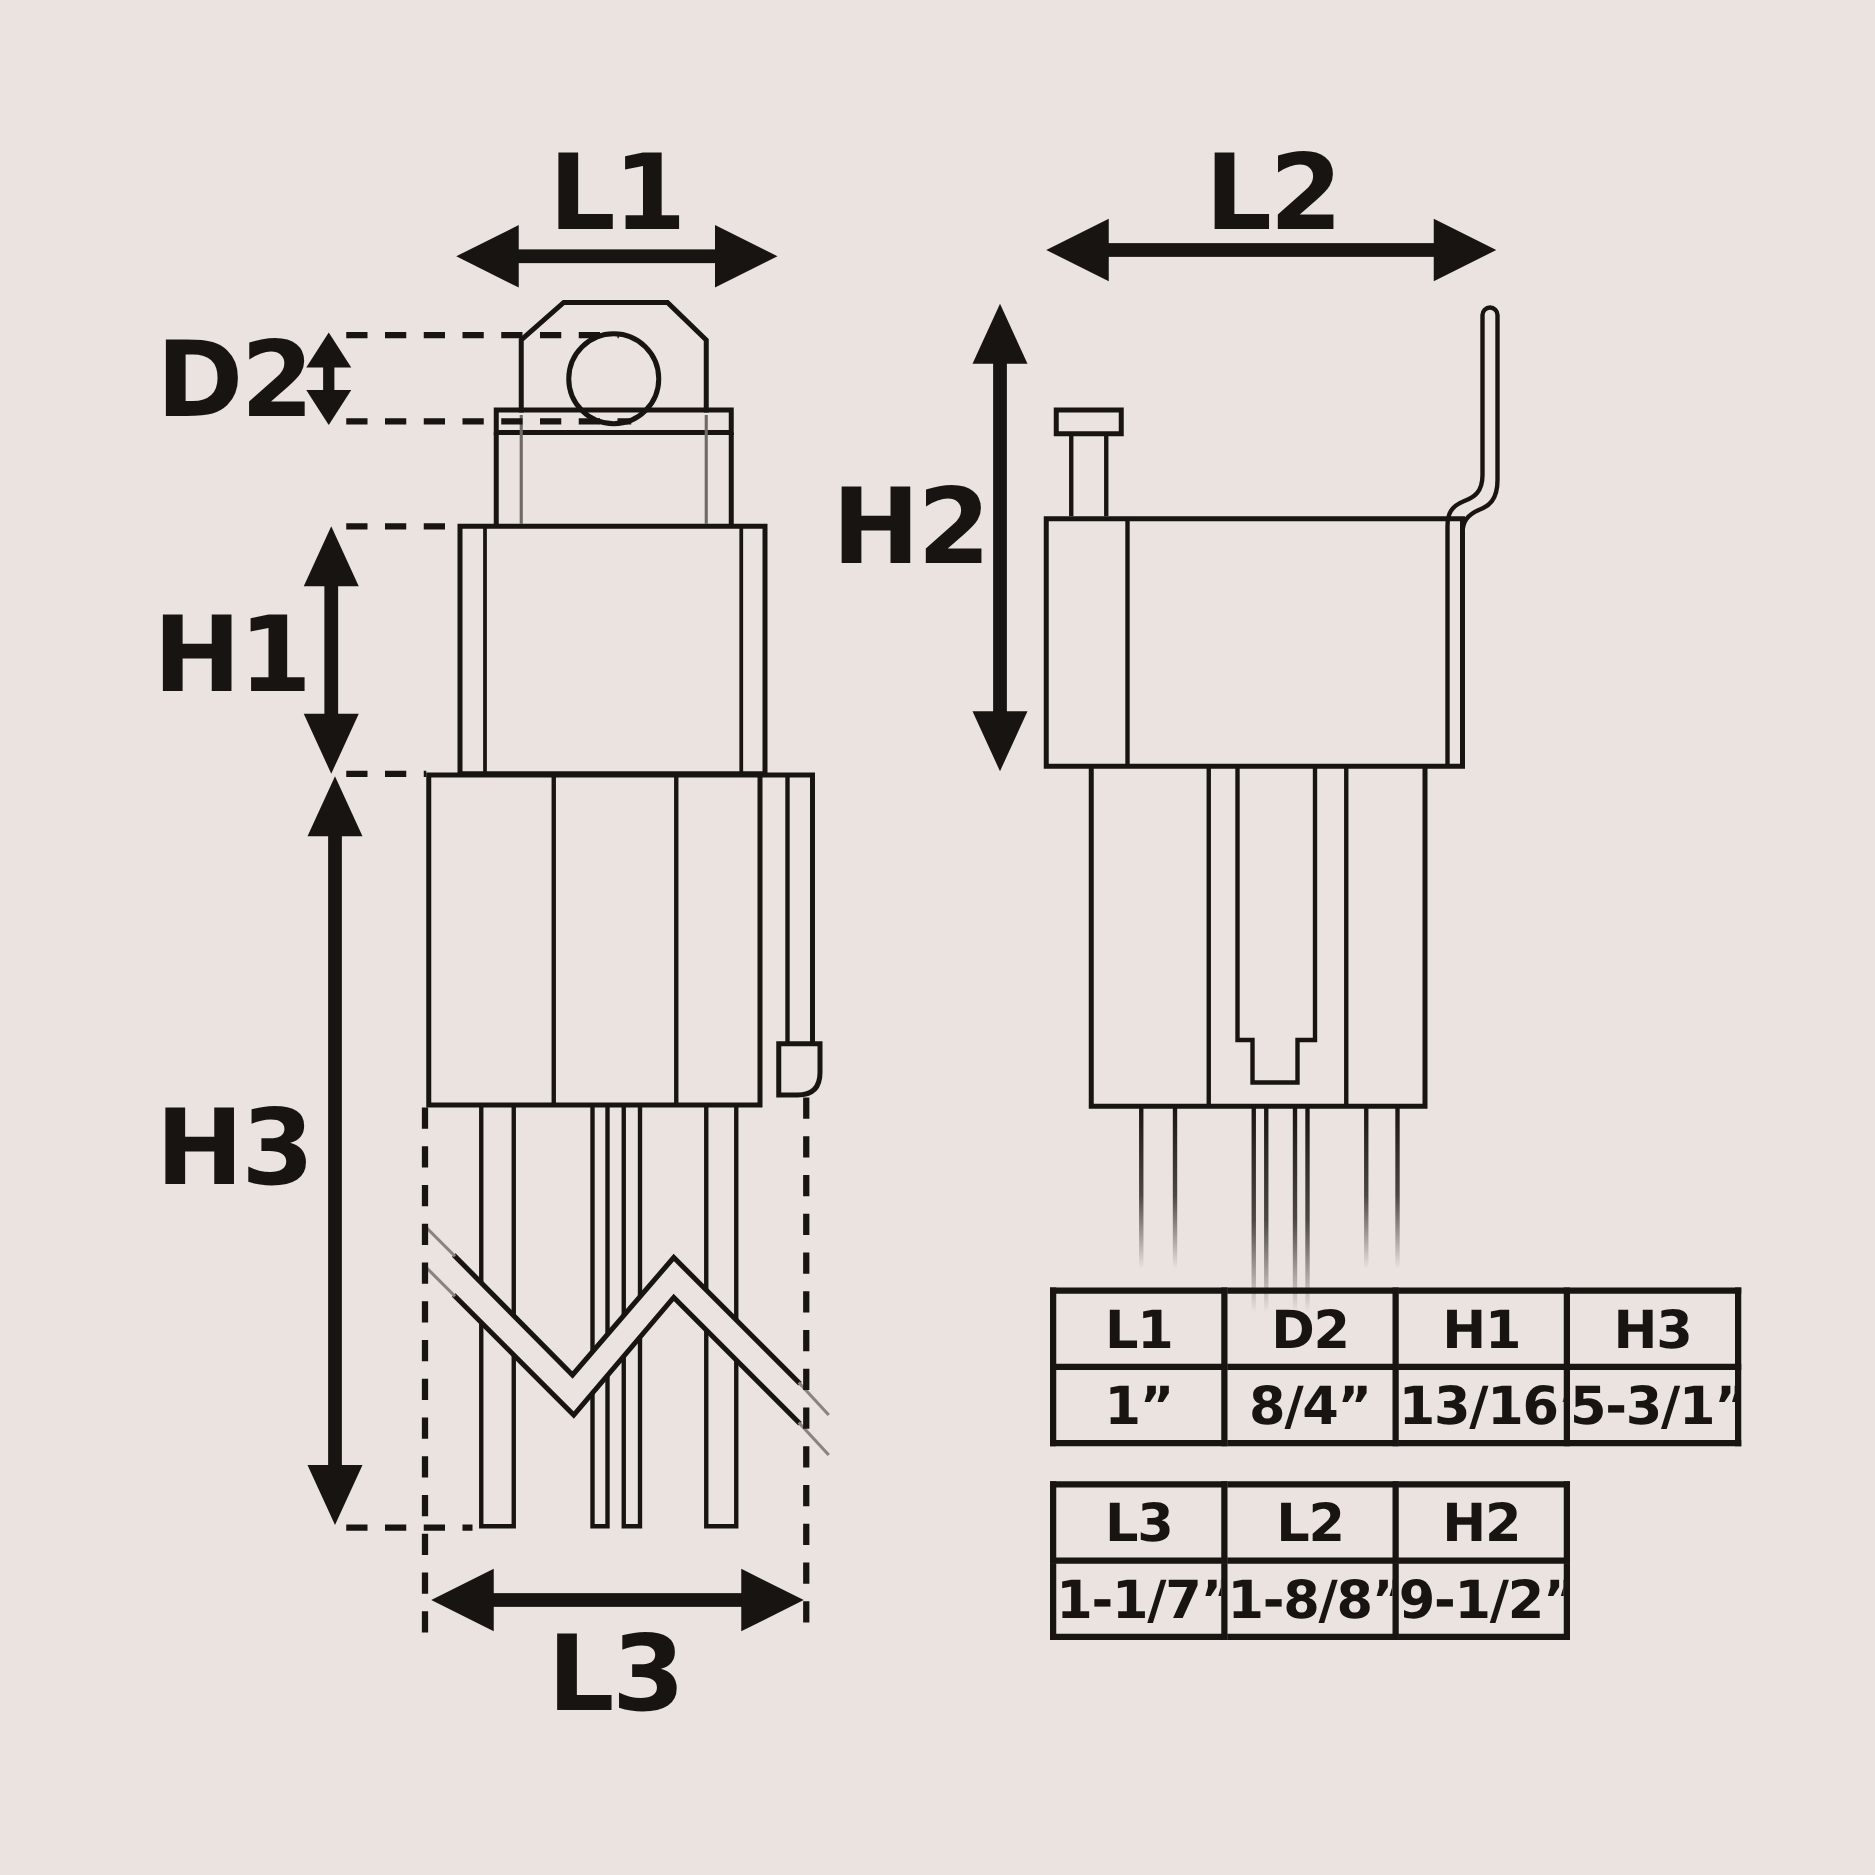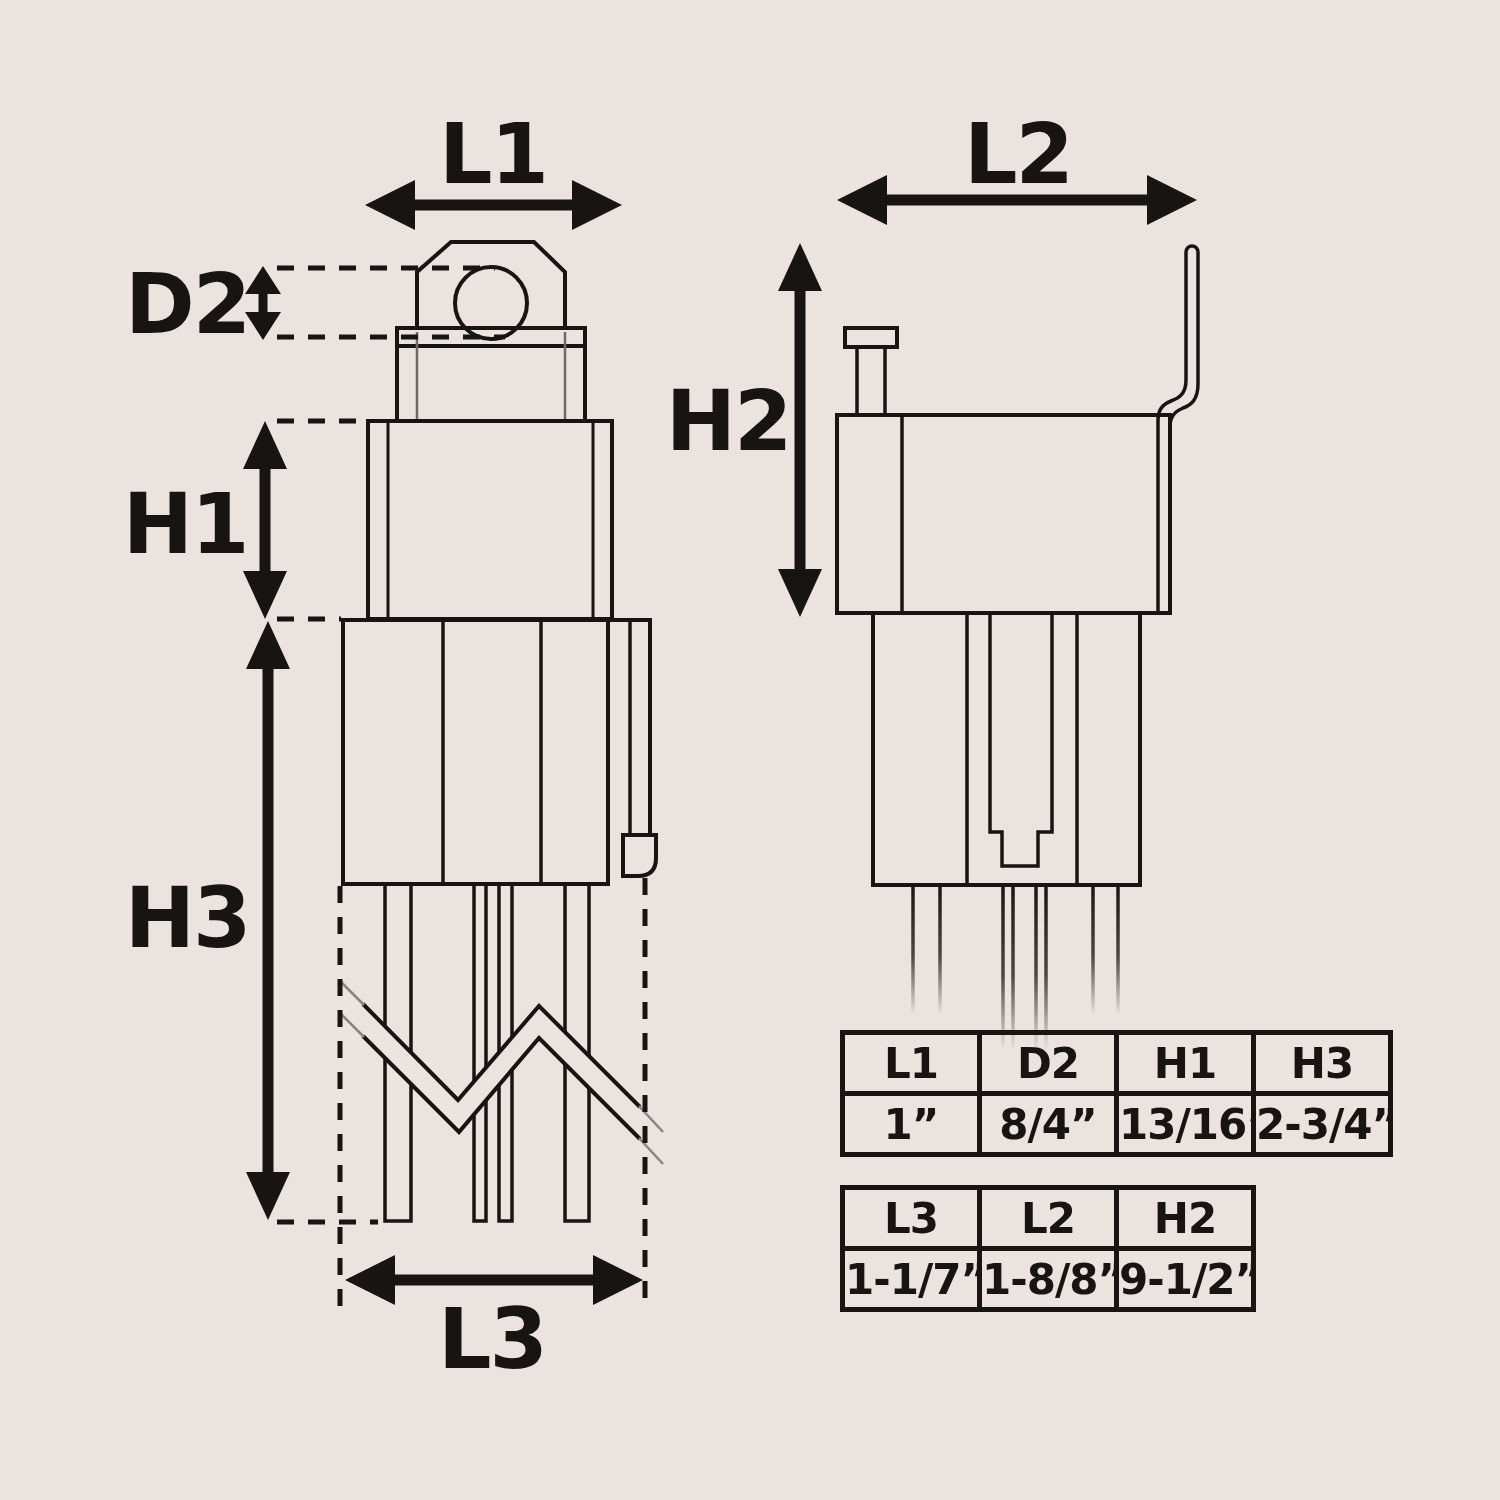--- a/index.html
+++ b/index.html
@@ -199,21 +199,21 @@
       <tr>
         <td>L1</td>
         <td>D2</td>
         <td>H1</td>
         <td>H3</td>
       </tr>
       <tr>
         <td>1”</td>
         <td>8/4”</td>
         <td>13/16”</td>
-        <td>2-3/4”</td>
+        <td>5-3/1”</td>
       </tr>
     </tbody>
   </table>
 
   <table class="dim" id="table2">
     <tbody>
       <tr>
         <td>L3</td>
         <td>L2</td>
         <td>H2</td>

